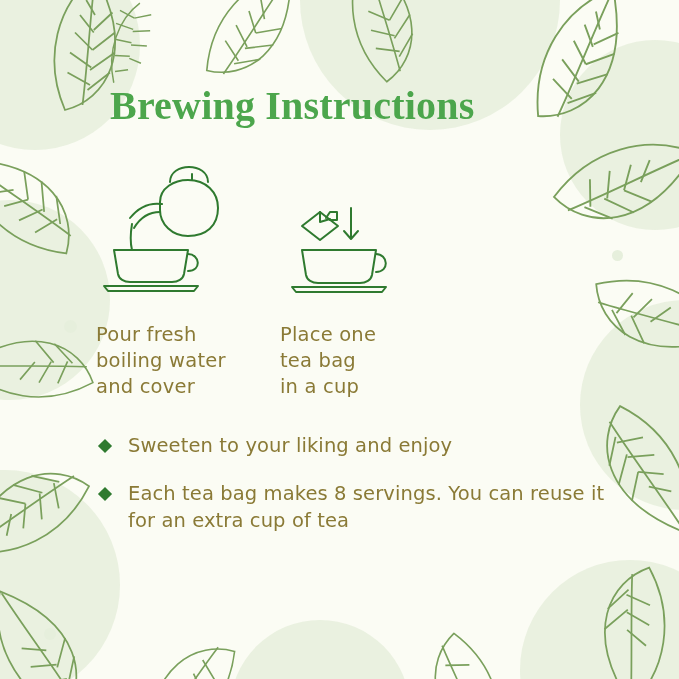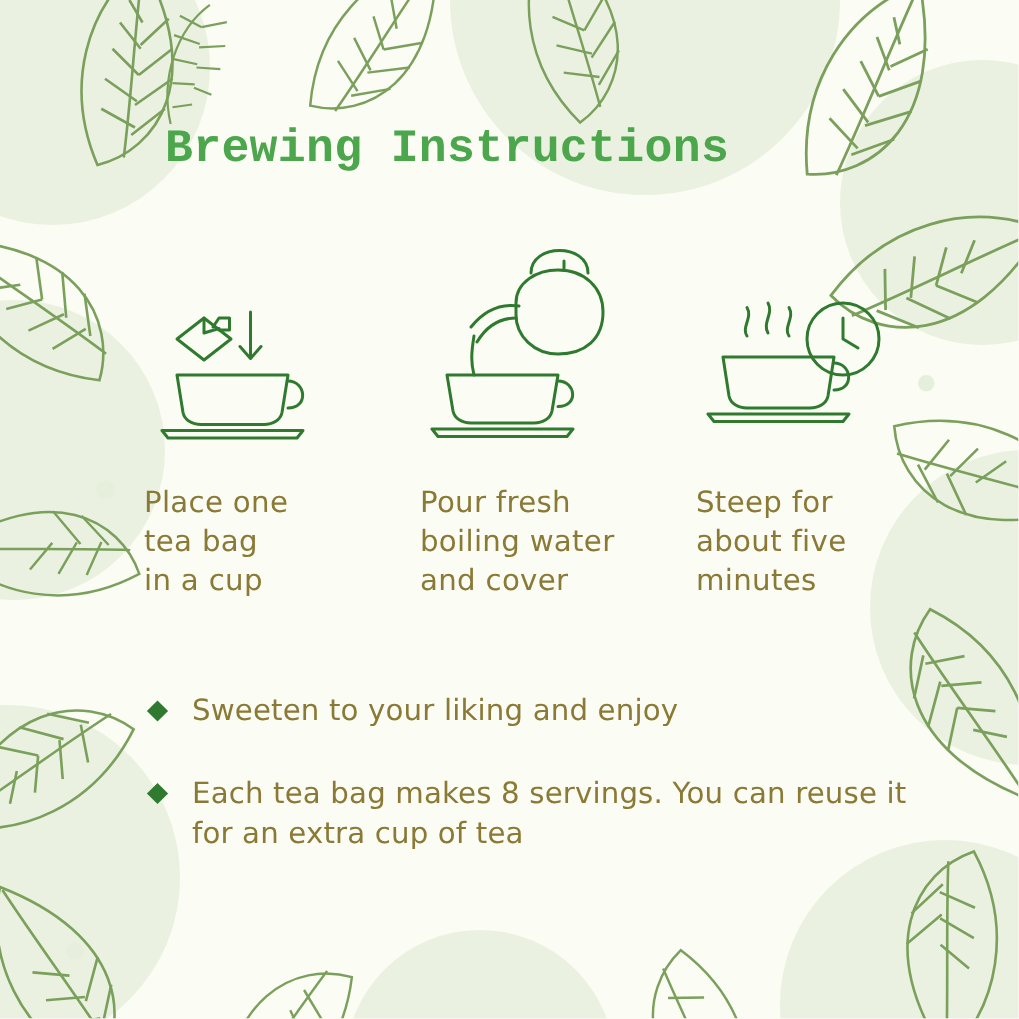--- a/index.html
+++ b/index.html
@@ -45,25 +45,25 @@
 
   
   #content {
     position: absolute;
     inset: 0;
   }
   .title {
     position: absolute;
     left: 110px;
     top: 82px;
-    font-size: 31px;
+    font-size: 40px;
     font-weight: bold;
     color: #4ca64c;
     letter-spacing: .2px;
-    font-family: Liberation Mono, monospace;
+    font-family: Liberation Serif, serif;
   }
 
   .steps {
     position: absolute;
     left: 96px;
     top: 150px;
     width: 500px;
     display: flex;
     justify-content: flex-start;
     gap: 52px;
@@ -90,21 +90,20 @@
   .bullets {
     position: absolute;
     left: 100px;
     top: 432px;
     width: 520px;
   }
   .bullet {
     display: flex;
     align-items: flex-start;
     margin-bottom: 21px;
-    margin-top: 28px;
   }
   .bullet-marker {
     width: 10px;
     height: 10px;
     background: #2f7a2f;
     transform: rotate(45deg);
     margin-top: 9px;
     margin-right: 18px;
     flex: 0 0 auto;
   }
@@ -270,20 +269,48 @@
   </div>
 
   <div id="content">
 
     <div class="title">Brewing Instructions</div>
 
     <div class="steps">
 
       <div class="step">
         <div class="step-icon">
+          <svg width="130" height="150" viewBox="0 0 130 150">
+            <g fill="none" stroke="#2f7a2f" stroke-width="2" stroke-linecap="round" stroke-linejoin="round">
+
+              <path d="M64 52 C64 38 78 30 92 30 C110 30 122 42 122 58 C122 76 110 86 92 86 C76 86 64 74 64 60 Z"></path>
+
+              <path d="M66 54 C52 52 42 58 34 68"></path>
+              <path d="M64 62 C52 62 44 68 38 78"></path>
+
+              <path d="M74 32 C74 12 112 12 112 32"></path>
+
+              <path d="M96 30 L96 24"></path>
+
+              <path d="M36 74 C34 86 34 92 36 100"></path>
+
+              <path d="M18 100 L92 100 L88 124 C87 129 82 132 76 132 L34 132 C28 132 23 129 22 124 Z"></path>
+              <path d="M92 104 C104 104 106 121 92 121"></path>
+
+              <path d="M8 136 L102 136 L98 141 L12 141 Z"></path>
+            </g>
+          </svg>
+        </div>
+        <div class="step-label">Pour fresh
+boiling water
+and cover</div>
+      </div>
+
+      <div class="step">
+        <div class="step-icon">
           <svg width="122" height="110" viewBox="0 0 122 110">
             <g fill="none" stroke="#2f7a2f" stroke-width="2" stroke-linecap="round" stroke-linejoin="round">
 
               <path d="M40 22 L58 36 L40 50 L22 36 Z"></path>
               <path d="M40 22 L40 32 M40 32 L50 29"></path>
               <path d="M46 28 L50 22 L57 22 L57 30 L50 30"></path>
 
               <path d="M71 18 L71 48"></path>
               <path d="M64 41 L71 49 L78 41"></path>
 
@@ -292,71 +319,20 @@
 
               <path d="M12 97 L106 97 L102 102 L16 102 Z"></path>
             </g>
           </svg>
         </div>
         <div class="step-label">Place one
 tea bag
 in a cup</div>
       </div>
 
-      <div class="step">
-        <div class="step-icon">
-          <svg width="130" height="150" viewBox="0 0 130 150">
-            <g fill="none" stroke="#2f7a2f" stroke-width="2" stroke-linecap="round" stroke-linejoin="round">
-
-              <path d="M64 52 C64 38 78 30 92 30 C110 30 122 42 122 58 C122 76 110 86 92 86 C76 86 64 74 64 60 Z"></path>
-
-              <path d="M66 54 C52 52 42 58 34 68"></path>
-              <path d="M64 62 C52 62 44 68 38 78"></path>
-
-              <path d="M74 32 C74 12 112 12 112 32"></path>
-
-              <path d="M96 30 L96 24"></path>
-
-              <path d="M36 74 C34 86 34 92 36 100"></path>
-
-              <path d="M18 100 L92 100 L88 124 C87 129 82 132 76 132 L34 132 C28 132 23 129 22 124 Z"></path>
-              <path d="M92 104 C104 104 106 121 92 121"></path>
-
-              <path d="M8 136 L102 136 L98 141 L12 141 Z"></path>
-            </g>
-          </svg>
-        </div>
-        <div class="step-label">Pour fresh
-boiling water
-and cover</div>
-      </div>
-
-      <div class="step">
-        <div class="step-icon">
-          <svg width="130" height="120" viewBox="0 0 130 120">
-            <g fill="none" stroke="#2f7a2f" stroke-width="2" stroke-linecap="round" stroke-linejoin="round">
-
-              <path d="M34 44 C30 38 38 32 34 25"></path>
-              <path d="M48 42 C44 35 52 29 48 22"></path>
-              <path d="M62 44 C58 38 66 32 62 25"></path>
-
-              <path d="M18 58 L92 58 L88 84 C87 89 82 92 76 92 L34 92 C28 92 23 89 22 84 Z"></path>
-              <path d="M92 62 C104 62 106 80 92 80"></path>
-
-              <path d="M8 96 L102 96 L98 101 L12 101 Z"></path>
-
-              <circle cx="98" cy="46" r="24"></circle>
-              <path d="M98 32 L98 46 L108 52"></path>
-            </g>
-          </svg>
-        </div>
-        <div class="step-label">Steep for
-about five
-minutes</div>
-      </div>
     </div>
 
     <div class="bullets">
       <div class="bullet">
         <span class="bullet-marker"></span>
         <span class="bullet-text">Sweeten to your liking and enjoy</span>
       </div>
       <div class="bullet">
         <span class="bullet-marker"></span>
         <span class="bullet-text">Each tea bag makes 8 servings. You can reuse it for an extra cup of tea</span>

